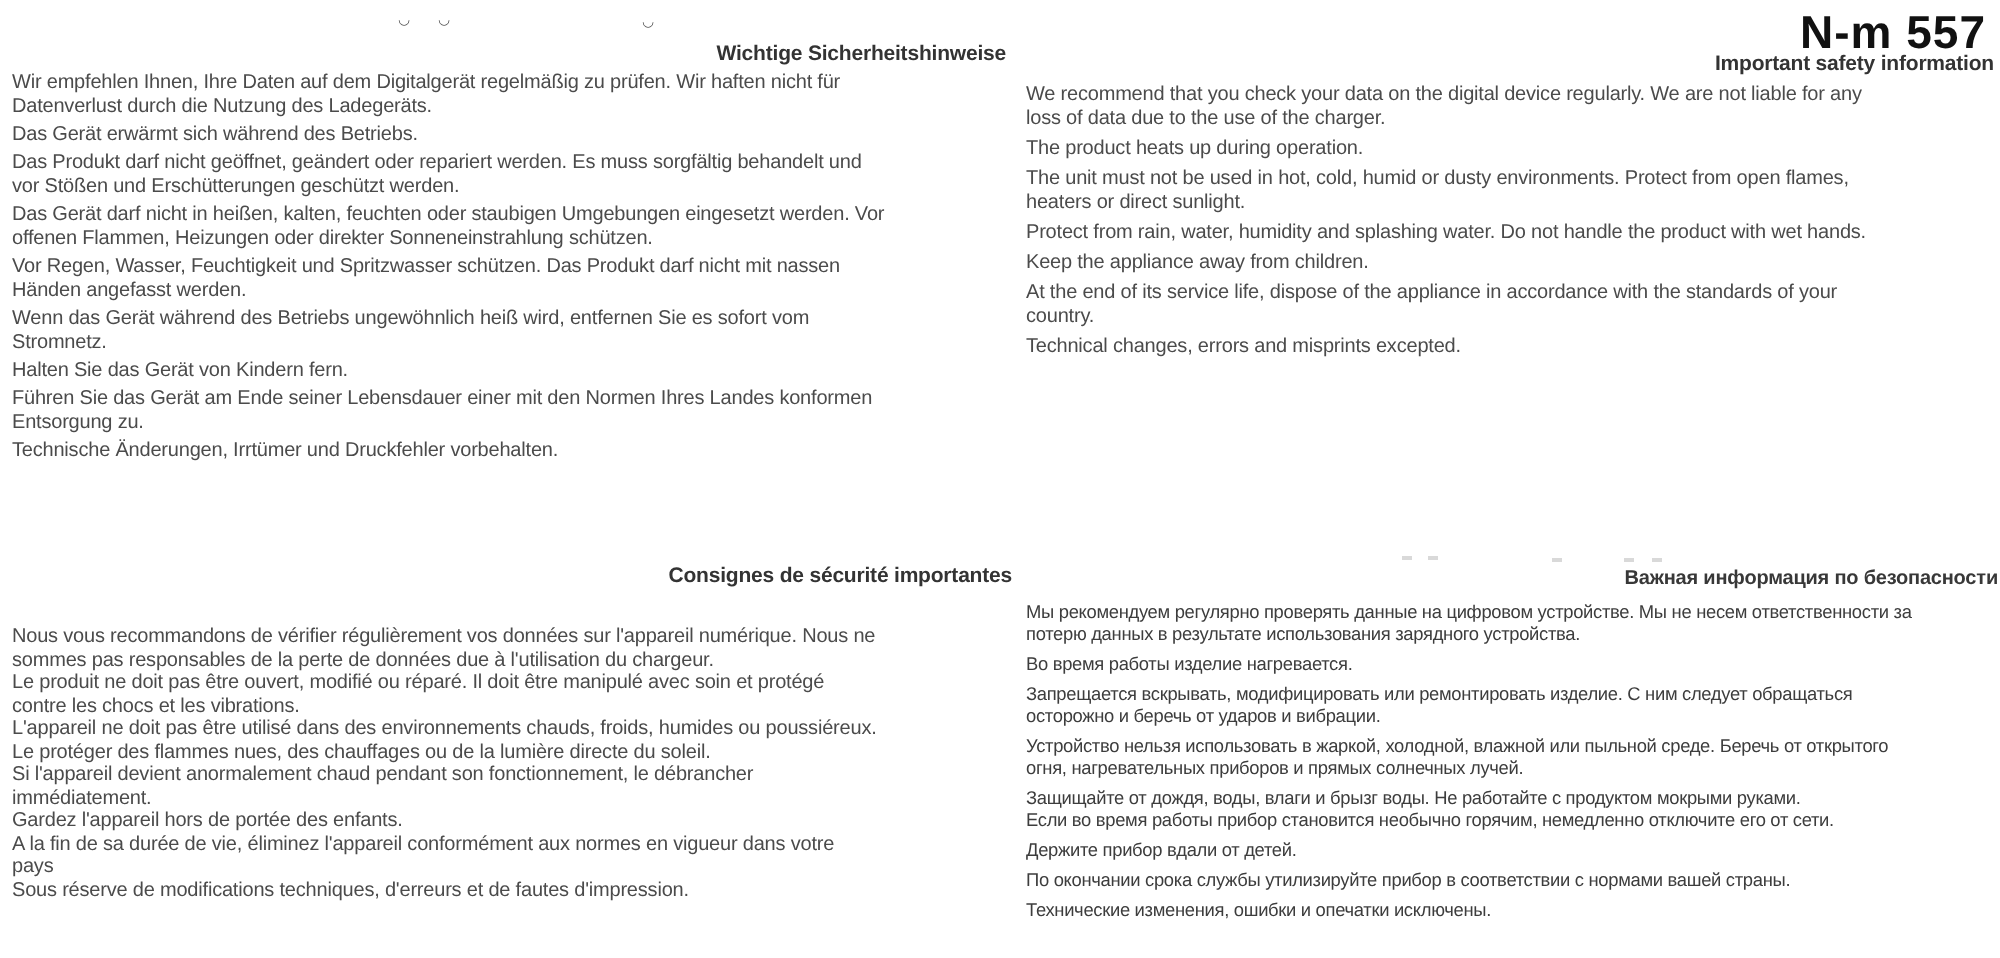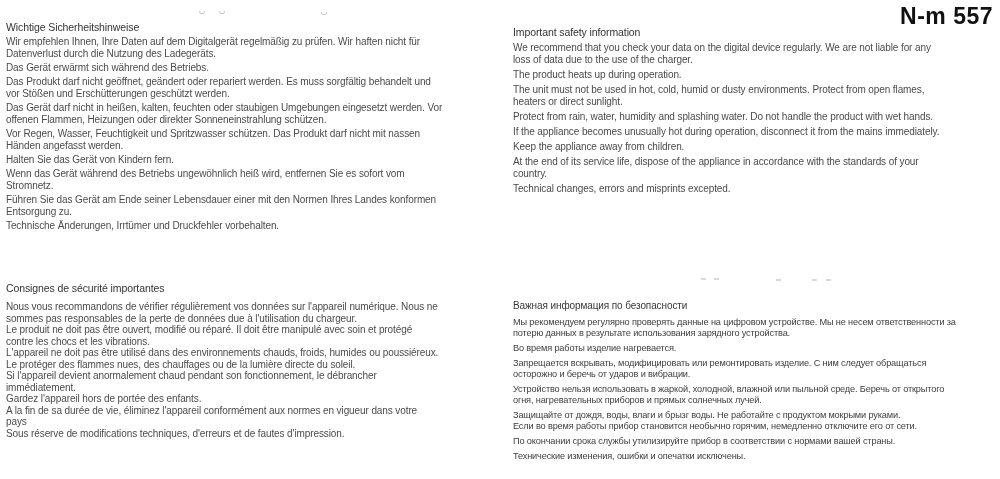--- a/index.html
+++ b/index.html
@@ -2,35 +2,35 @@
 <html><head>
 <meta charset="utf-8">
 <style>
   html,body { margin:0; padding:0; background:#ffffff; }
   .page {
     position:relative; width:1000px; height:479px; background:#ffffff;
     overflow:hidden; font-family:"Liberation Sans", sans-serif;
   }
   .sec { position:absolute; }
   .sec h2 {
-    margin:0; font-weight:400; color:#333333;
-    font-size:10.5px; line-height:13px; letter-spacing:-0.1px;
+    margin:0; font-weight:700; color:#333333;
+    font-size:10.5px; line-height:13px; letter-spacing:-0.1px;text-align:right;
   }
   .para { white-space:pre-line; }
   .latin .para {
     font-size:10px; line-height:12px; color:#4b4b4b; letter-spacing:-0.1px;
   }
   .sec-german  { left:6px;   top:21px;  width:497px; }
   .sec-english { left:513px; top:26px;  width:484px; }
   .sec-french  { left:6px;   top:282px; width:500px; }
   .sec-russian { left:513px; top:284px; width:486px; }
   .sec-german  h2 { margin-bottom:2px; }
   .sec-english h2 { margin-bottom:3px; }
-  .sec-french  h2 { margin-bottom:6px; }
-  .sec-russian h2 { font-size:10px; line-height:12px; margin-bottom:5px; color:#383838;margin-top:16px; }
+  .sec-french  h2 { margin-bottom:18px; }
+  .sec-russian h2 { font-size:10px; line-height:12px; margin-bottom:5px; color:#383838; }
   .sec-german  .para { margin:0 0 2px 0; }
   .sec-english .para { margin:0 0 3px 0; }
   .sec-french  .para { margin:0; line-height:11.5px; }
   .sec-russian .para {
     font-size:9.2px; line-height:11px; margin:0 12px 4px 0;
     letter-spacing:-0.15px; color:#3d3d3d;
   }
   .model-code {
     position:absolute; top:3px; right:7px;
     font-size:23px; font-weight:700; color:#111111; letter-spacing:0.5px;
@@ -66,39 +66,38 @@
     <div class="body">
         <p class="para">Wir empfehlen Ihnen, Ihre Daten auf dem Digitalgerät regelmäßig zu prüfen. Wir haften nicht für
 Datenverlust durch die Nutzung des Ladegeräts.</p>
         <p class="para">Das Gerät erwärmt sich während des Betriebs.</p>
         <p class="para">Das Produkt darf nicht geöffnet, geändert oder repariert werden. Es muss sorgfältig behandelt und
 vor Stößen und Erschütterungen geschützt werden.</p>
         <p class="para">Das Gerät darf nicht in heißen, kalten, feuchten oder staubigen Umgebungen eingesetzt werden. Vor
 offenen Flammen, Heizungen oder direkter Sonneneinstrahlung schützen.</p>
         <p class="para">Vor Regen, Wasser, Feuchtigkeit und Spritzwasser schützen. Das Produkt darf nicht mit nassen
 Händen angefasst werden.</p>
-        <p class="para">Halten Sie das Gerät von Kindern fern.</p>
         <p class="para">Wenn das Gerät während des Betriebs ungewöhnlich heiß wird, entfernen Sie es sofort vom
 Stromnetz.</p>
+        <p class="para">Halten Sie das Gerät von Kindern fern.</p>
         <p class="para">Führen Sie das Gerät am Ende seiner Lebensdauer einer mit den Normen Ihres Landes konformen
 Entsorgung zu.</p>
         <p class="para">Technische Änderungen, Irrtümer und Druckfehler vorbehalten.</p>
       </div>
   </section>
 
   <section class="sec sec-english latin">
     <h2>Important safety information</h2>
     <div class="body">
         <p class="para">We recommend that you check your data on the digital device regularly. We are not liable for any
 loss of data due to the use of the charger.</p>
         <p class="para">The product heats up during operation.</p>
         <p class="para">The unit must not be used in hot, cold, humid or dusty environments. Protect from open flames,
 heaters or direct sunlight.</p>
         <p class="para">Protect from rain, water, humidity and splashing water. Do not handle the product with wet hands.</p>
-        <p class="para">If the appliance becomes unusually hot during operation, disconnect it from the mains immediately.</p>
         <p class="para">Keep the appliance away from children.</p>
         <p class="para">At the end of its service life, dispose of the appliance in accordance with the standards of your
 country.</p>
         <p class="para">Technical changes, errors and misprints excepted.</p>
       </div>
   </section>
 
   <section class="sec sec-french latin">
     <h2>Consignes de sécurité importantes</h2>
     <div class="body">
@@ -122,20 +121,21 @@
     <div class="body">
         <p class="para">Мы рекомендуем регулярно проверять данные на цифровом устройстве. Мы не несем ответственности за
 потерю данных в результате использования зарядного устройства.</p>
         <p class="para">Во время работы изделие нагревается.</p>
         <p class="para">Запрещается вскрывать, модифицировать или ремонтировать изделие. С ним следует обращаться
 осторожно и беречь от ударов и вибрации.</p>
         <p class="para">Устройство нельзя использовать в жаркой, холодной, влажной или пыльной среде. Беречь от открытого
 огня, нагревательных приборов и прямых солнечных лучей.</p>
         <p class="para">Защищайте от дождя, воды, влаги и брызг воды. Не работайте с продуктом мокрыми руками.
 Если во время работы прибор становится необычно горячим, немедленно отключите его от сети.</p>
+        <p class="para">Держите прибор вдали от детей.</p>
         <p class="para">По окончании срока службы утилизируйте прибор в соответствии с нормами вашей страны.</p>
         <p class="para">Технические изменения, ошибки и опечатки исключены.</p>
       </div>
   </section>
 
   <span class="speck sp-1"></span>
   <span class="speck sp-2"></span>
   <span class="speck sp-3"></span>
   <span class="speck sp-4"></span>
   <span class="speck sp-5"></span>

